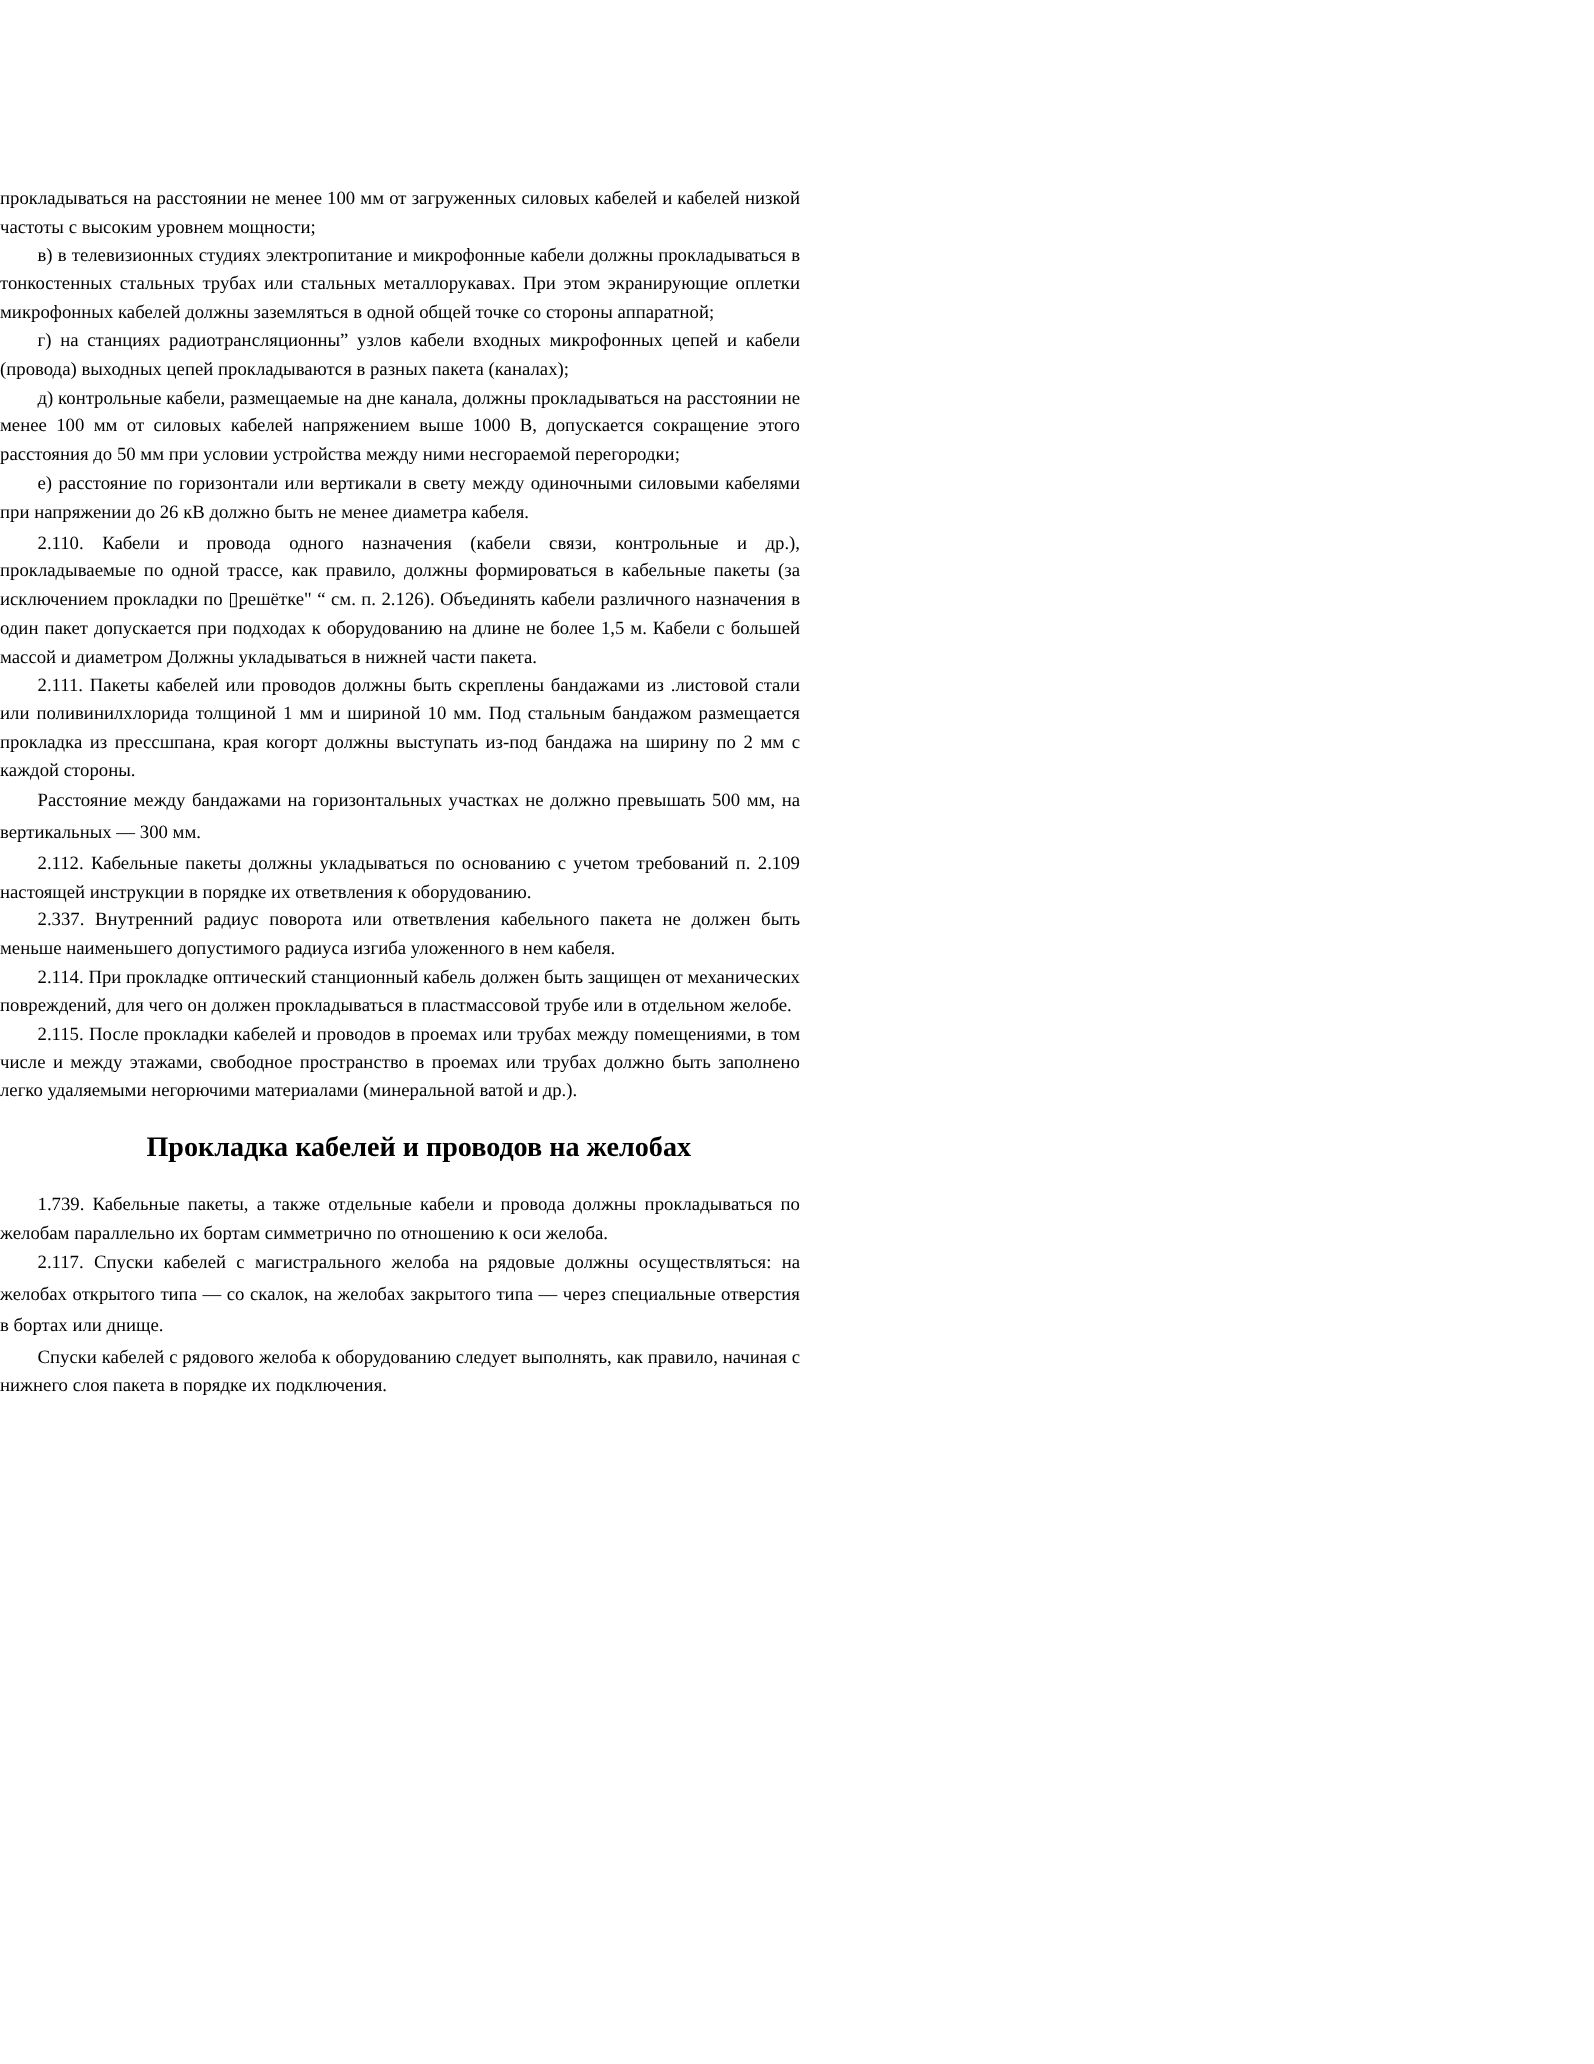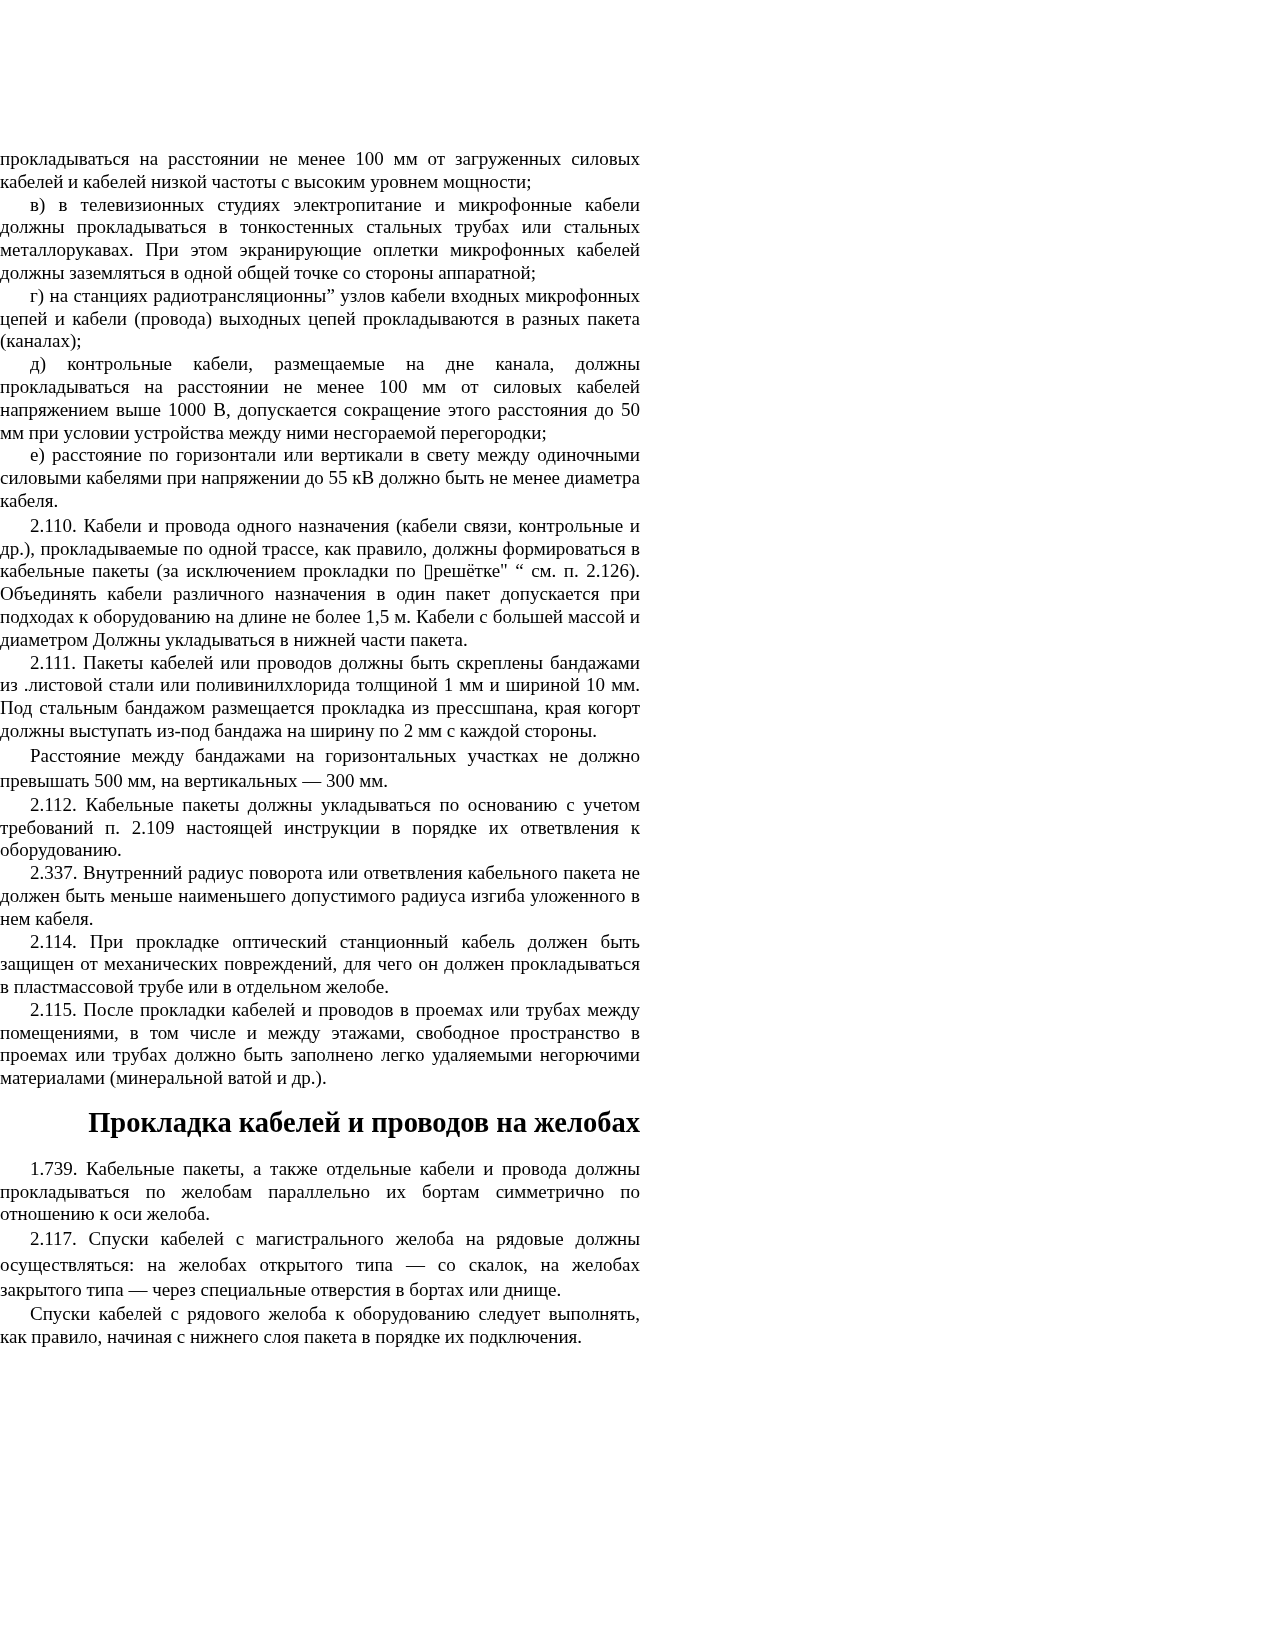--- a/index.html
+++ b/index.html
@@ -13,38 +13,38 @@
       position: relative;
       overflow: hidden;
       font-family: "Liberation Serif", serif;
       color: #000000;
     }
     .page {
       position: absolute;
       left: 0;
       top: 148px;
       width: 640px;
-      font-size: 19px;
+      font-size: 15px;
       line-height: 22.8px;
     }
     .p {
       margin: 0;
       text-align: justify;
       text-indent: 30px;
     }
     .p.noindent {
       text-indent: 0;
     }
     .num {
       font-weight: normal;
     }
     .heading {
       font-weight: bold;
       margin: 22px 0 23px 0;
-      text-align: right;
+      text-align: center;
     }
     .tall { line-height: 25.5px; }
     .gap { margin-top: 2px; }
   </style>
 </head>
 <body>
 
 <div class="page">
 
   <p class="p noindent">
@@ -57,21 +57,21 @@
 
   <p class="p">
     <span>г) на станциях радиотрансляционны” узлов кабели входных микрофонных цепей и кабели (провода) выходных цепей прокладываются в разных пакета (каналах);</span>
   </p>
 
   <p class="p">
     <span>д) контрольные кабели, размещаемые на дне канала, должны прокладываться на расстоянии не менее 100 мм от силовых кабелей напряжением выше 1000 В, допускается сокращение этого расстояния до 50 мм при условии устройства между ними несгораемой перегородки;</span>
   </p>
 
   <p class="p">
-    <span>е) расстояние по горизонтали или вертикали в свету между одиночными силовыми кабелями при напряжении до 55 кВ должно быть не менее диаметра кабеля.</span>
+    <span>е) расстояние по горизонтали или вертикали в свету между одиночными силовыми кабелями при напряжении до 26 кВ должно быть не менее диаметра кабеля.</span>
   </p>
 
   <p class="p gap">
     <span class="num">2.110.</span>
     <span>Кабели и провода одного назначения (кабели связи, контрольные и др.), прокладываемые по одной трассе, как правило, должны формироваться в кабельные пакеты (за исключением прокладки по ▯решётке" “ см. п. 2.126). Объединять кабели различного назначения в один пакет допускается при подходах к оборудованию на длине не более 1,5 м. Кабели с большей массой и диаметром Должны укладываться в нижней части пакета.</span>
   </p>
 
   <p class="p">
     <span class="num">2.111.</span>
     <span>Пакеты кабелей или проводов должны быть скреплены бандажами из .листовой стали или поливинилхлорида толщиной 1 мм и шириной 10 мм. Под стальным бандажом размещается прокладка из прессшпана, края когорт должны выступать из-под бандажа на ширину по 2 мм с каждой стороны.</span>

